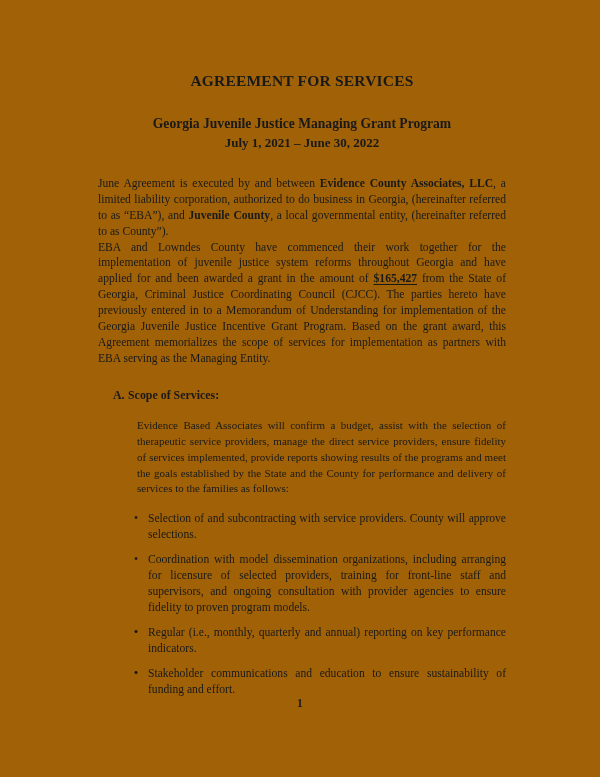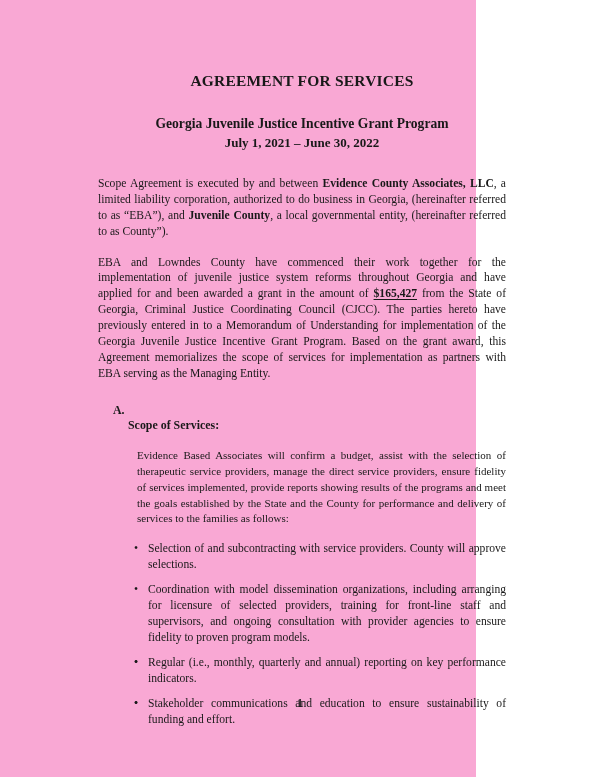--- a/index.html
+++ b/index.html
@@ -12,23 +12,23 @@
     width: 600px;
     height: 777px;
     overflow: hidden;
     font-family: "Liberation Serif", "DejaVu Serif", serif;
     color: #191919;
     -webkit-font-smoothing: antialiased;
   }
 
   .page {
     position: relative;
-    width: 476px;
+    width: 600px;
     height: 777px;
-    background: #f9a8d4;
+    background: #a16207;
     box-sizing: border-box;
     padding: 0;
   }
 
   .content {
     position: absolute;
     left: 98px;
     top: 0;
     width: 408px;
   }
@@ -64,21 +64,21 @@
 
   
   .para {
     text-align: justify;
     font-size: 11.6px;
     line-height: 15.9px;
     margin: 0;
     hyphens: none;
   }
   .para-1 { margin-top: 24px; }
-  .para-2 { margin-top: 15px; }
+  .para-2 { }
 
   b, .b { font-weight: bold; }
   .bu {
     font-weight: bold;
     text-decoration: underline;
     text-underline-offset: 1.5px;
   }
 
   
   .section {
@@ -86,21 +86,21 @@
     padding-left: 15px;
     font-weight: bold;
     font-size: 11.9px;
     line-height: 16px;
     display: flex;
   }
   .section-letter {
     width: 15px;
     flex: 0 0 15px;
   }
-  .section-title { flex: 1 1 auto; margin-top: 15px; }
+  .section-title { flex: 1 1 auto; }
 
   
   .sub-para {
     margin-top: 15px;
     margin-left: 39px;
     width: 369px;
     text-align: justify;
     font-size: 11px;
     line-height: 15.9px;
   }
@@ -145,25 +145,25 @@
 </style>
 </head>
 <body>
 
 <div class="page">
   <div class="content">
 
     <h1 class="doc-title">AGREEMENT FOR SERVICES</h1>
 
     <div class="subtitle-block">
-      <div class="subtitle-main">Georgia Juvenile Justice Incentive Grant Program</div>
+      <div class="subtitle-main">Georgia Juvenile Justice Managing Grant Program</div>
       <div class="subtitle-dates">July 1, 2021 – June 30, 2022</div>
     </div>
 
-    <p class="para para-1"><span>Scope Agreement is executed by and between </span><span class="b">Evidence County Associates, LLC</span><span>, a limited liability corporation, authorized to do business in Georgia, (hereinafter referred to as “EBA”), and </span><span class="b">Juvenile County</span><span>, a local governmental entity, (hereinafter referred to as County”).</span></p>
+    <p class="para para-1"><span>June Agreement is executed by and between </span><span class="b">Evidence County Associates, LLC</span><span>, a limited liability corporation, authorized to do business in Georgia, (hereinafter referred to as “EBA”), and </span><span class="b">Juvenile County</span><span>, a local governmental entity, (hereinafter referred to as County”).</span></p>
 
     <p class="para para-2"><span>EBA and Lowndes County have commenced their work together for the implementation of juvenile justice system reforms throughout Georgia and have applied for and been awarded a grant in the amount of </span><span class="bu">$165,427</span><span> from the State of Georgia, Criminal Justice Coordinating Council (CJCC).  The parties hereto have previously entered in to a Memorandum of Understanding for implementation of the Georgia Juvenile Justice Incentive Grant Program.  Based on the grant award, this Agreement memorializes the scope of services for implementation as partners with EBA serving as the Managing Entity.</span></p>
 
     <div class="section">
       <span class="section-letter">A.</span>
       <span class="section-title">Scope of Services:</span>
     </div>
 
     <p class="sub-para">Evidence Based Associates will confirm a budget, assist with the selection of therapeutic service providers, manage the direct service providers, ensure fidelity of services implemented, provide reports showing results of the programs and meet the goals established by the State and the County for performance and delivery of services to the families as follows:</p>
 

